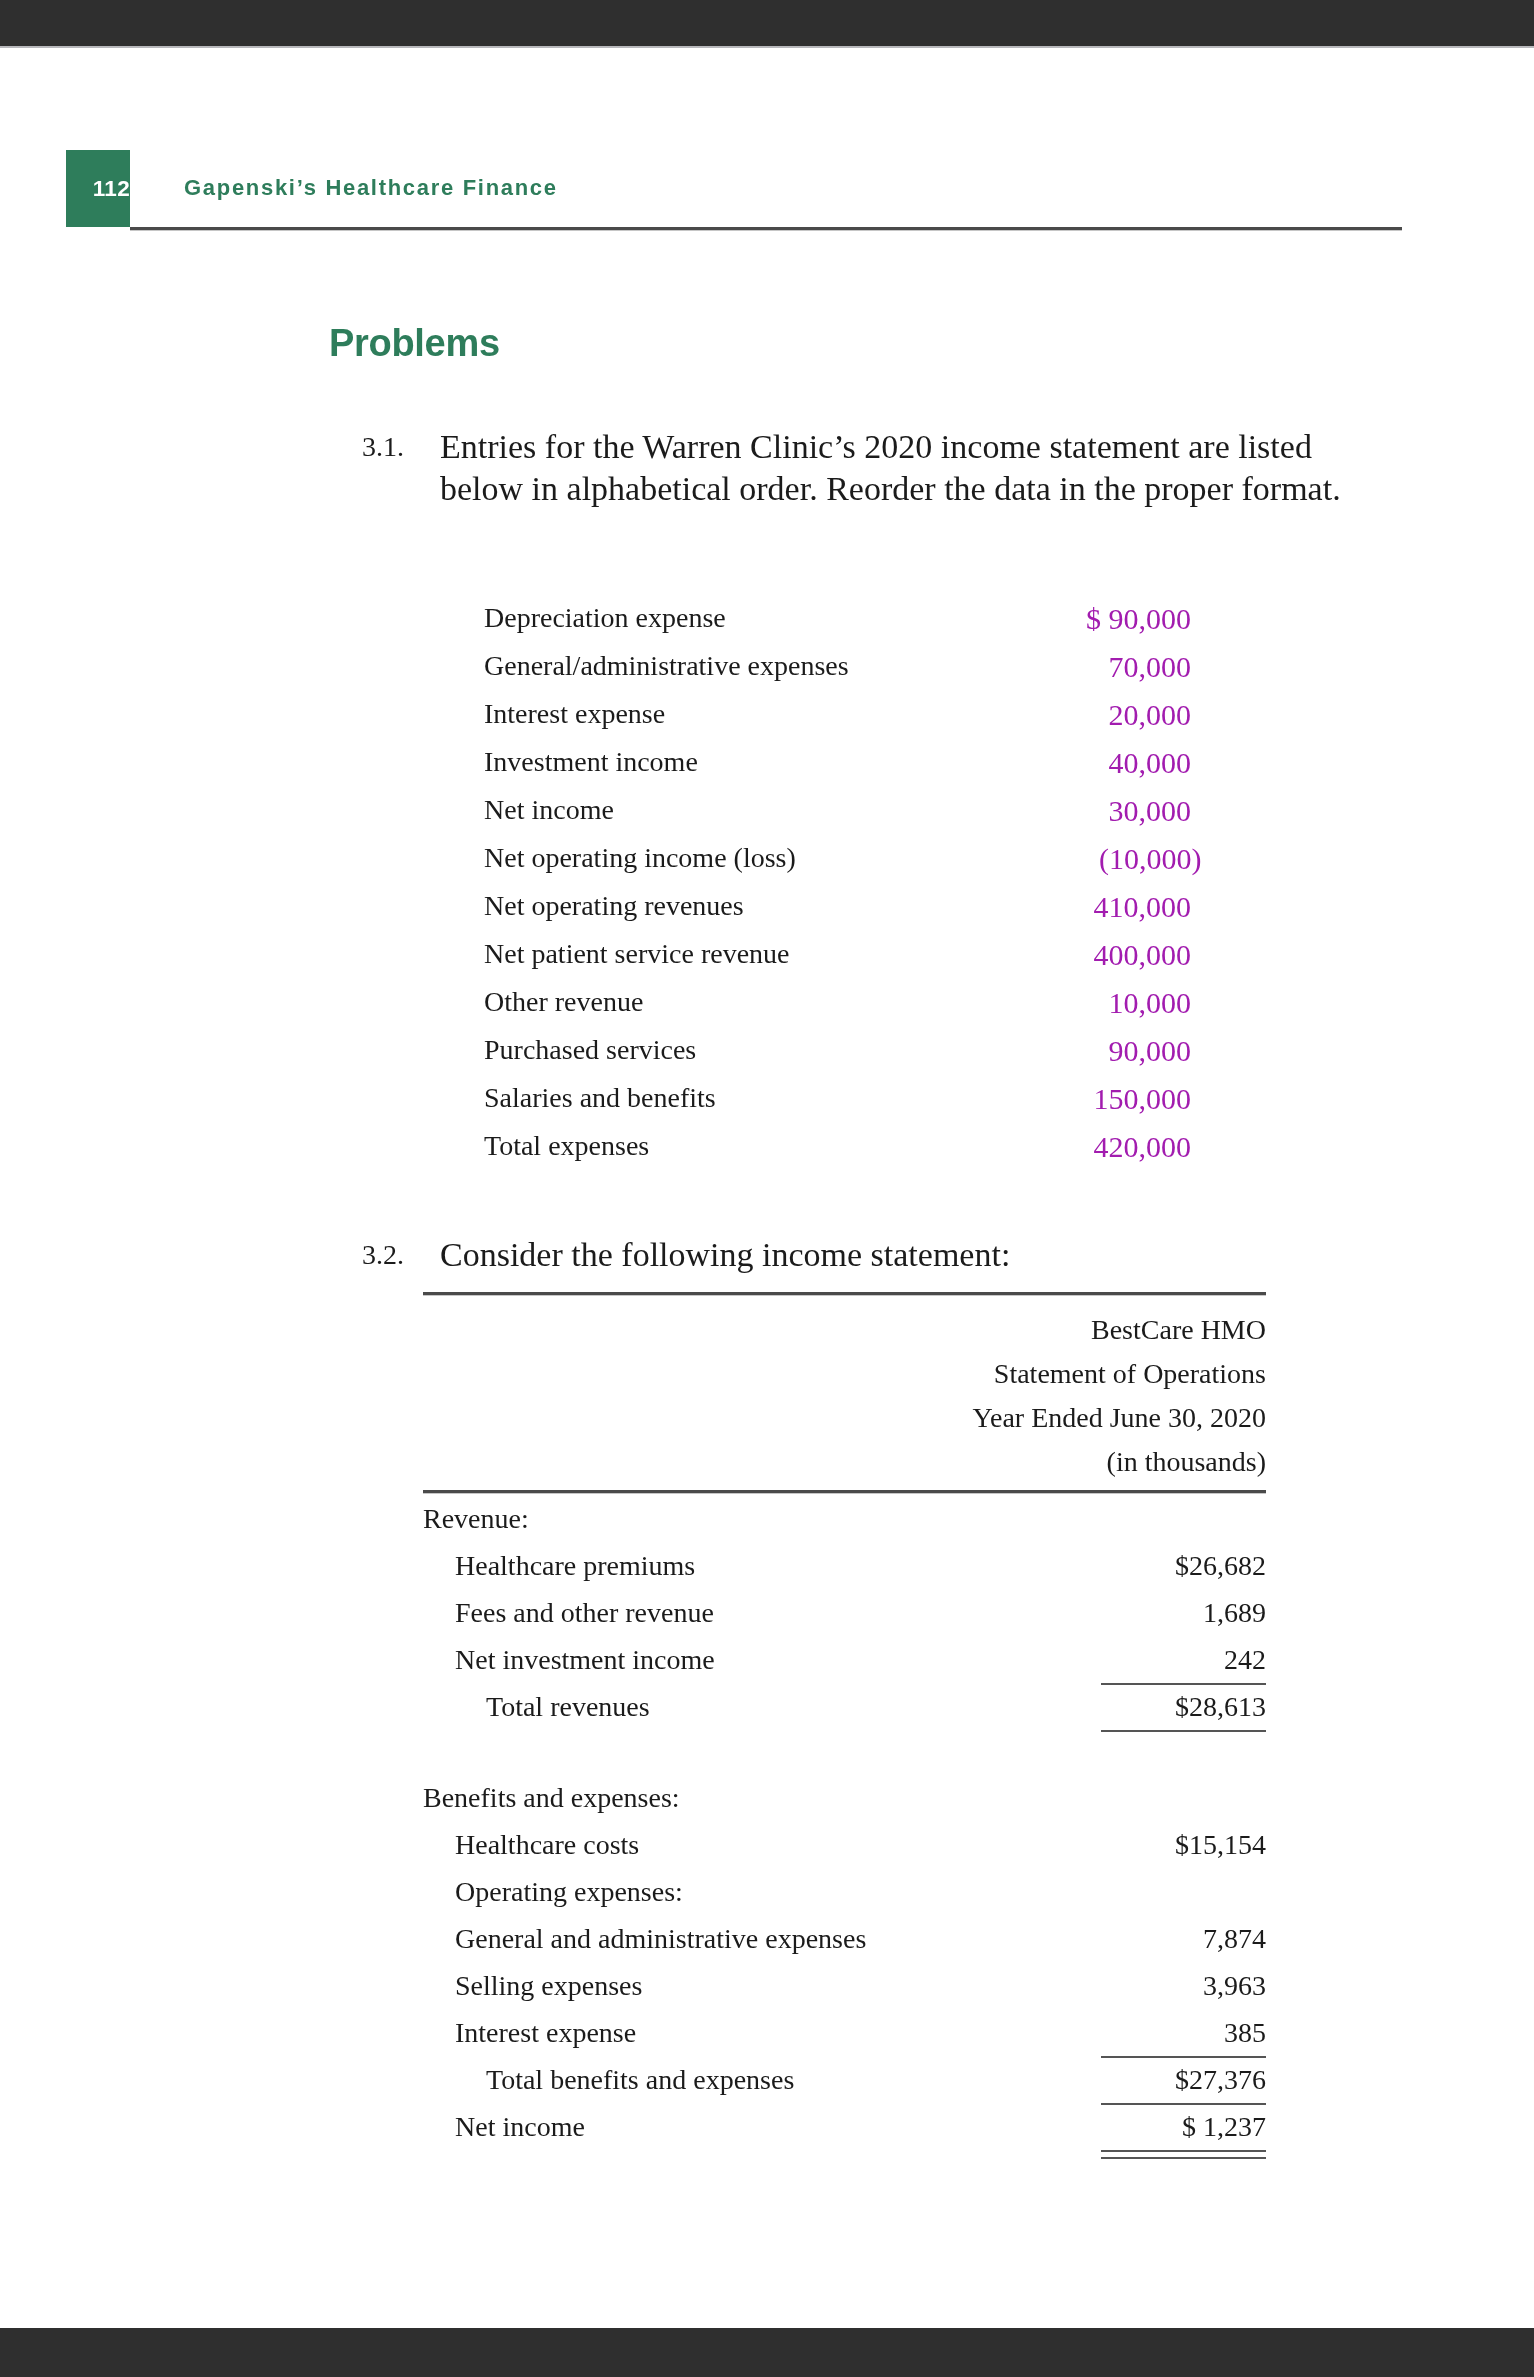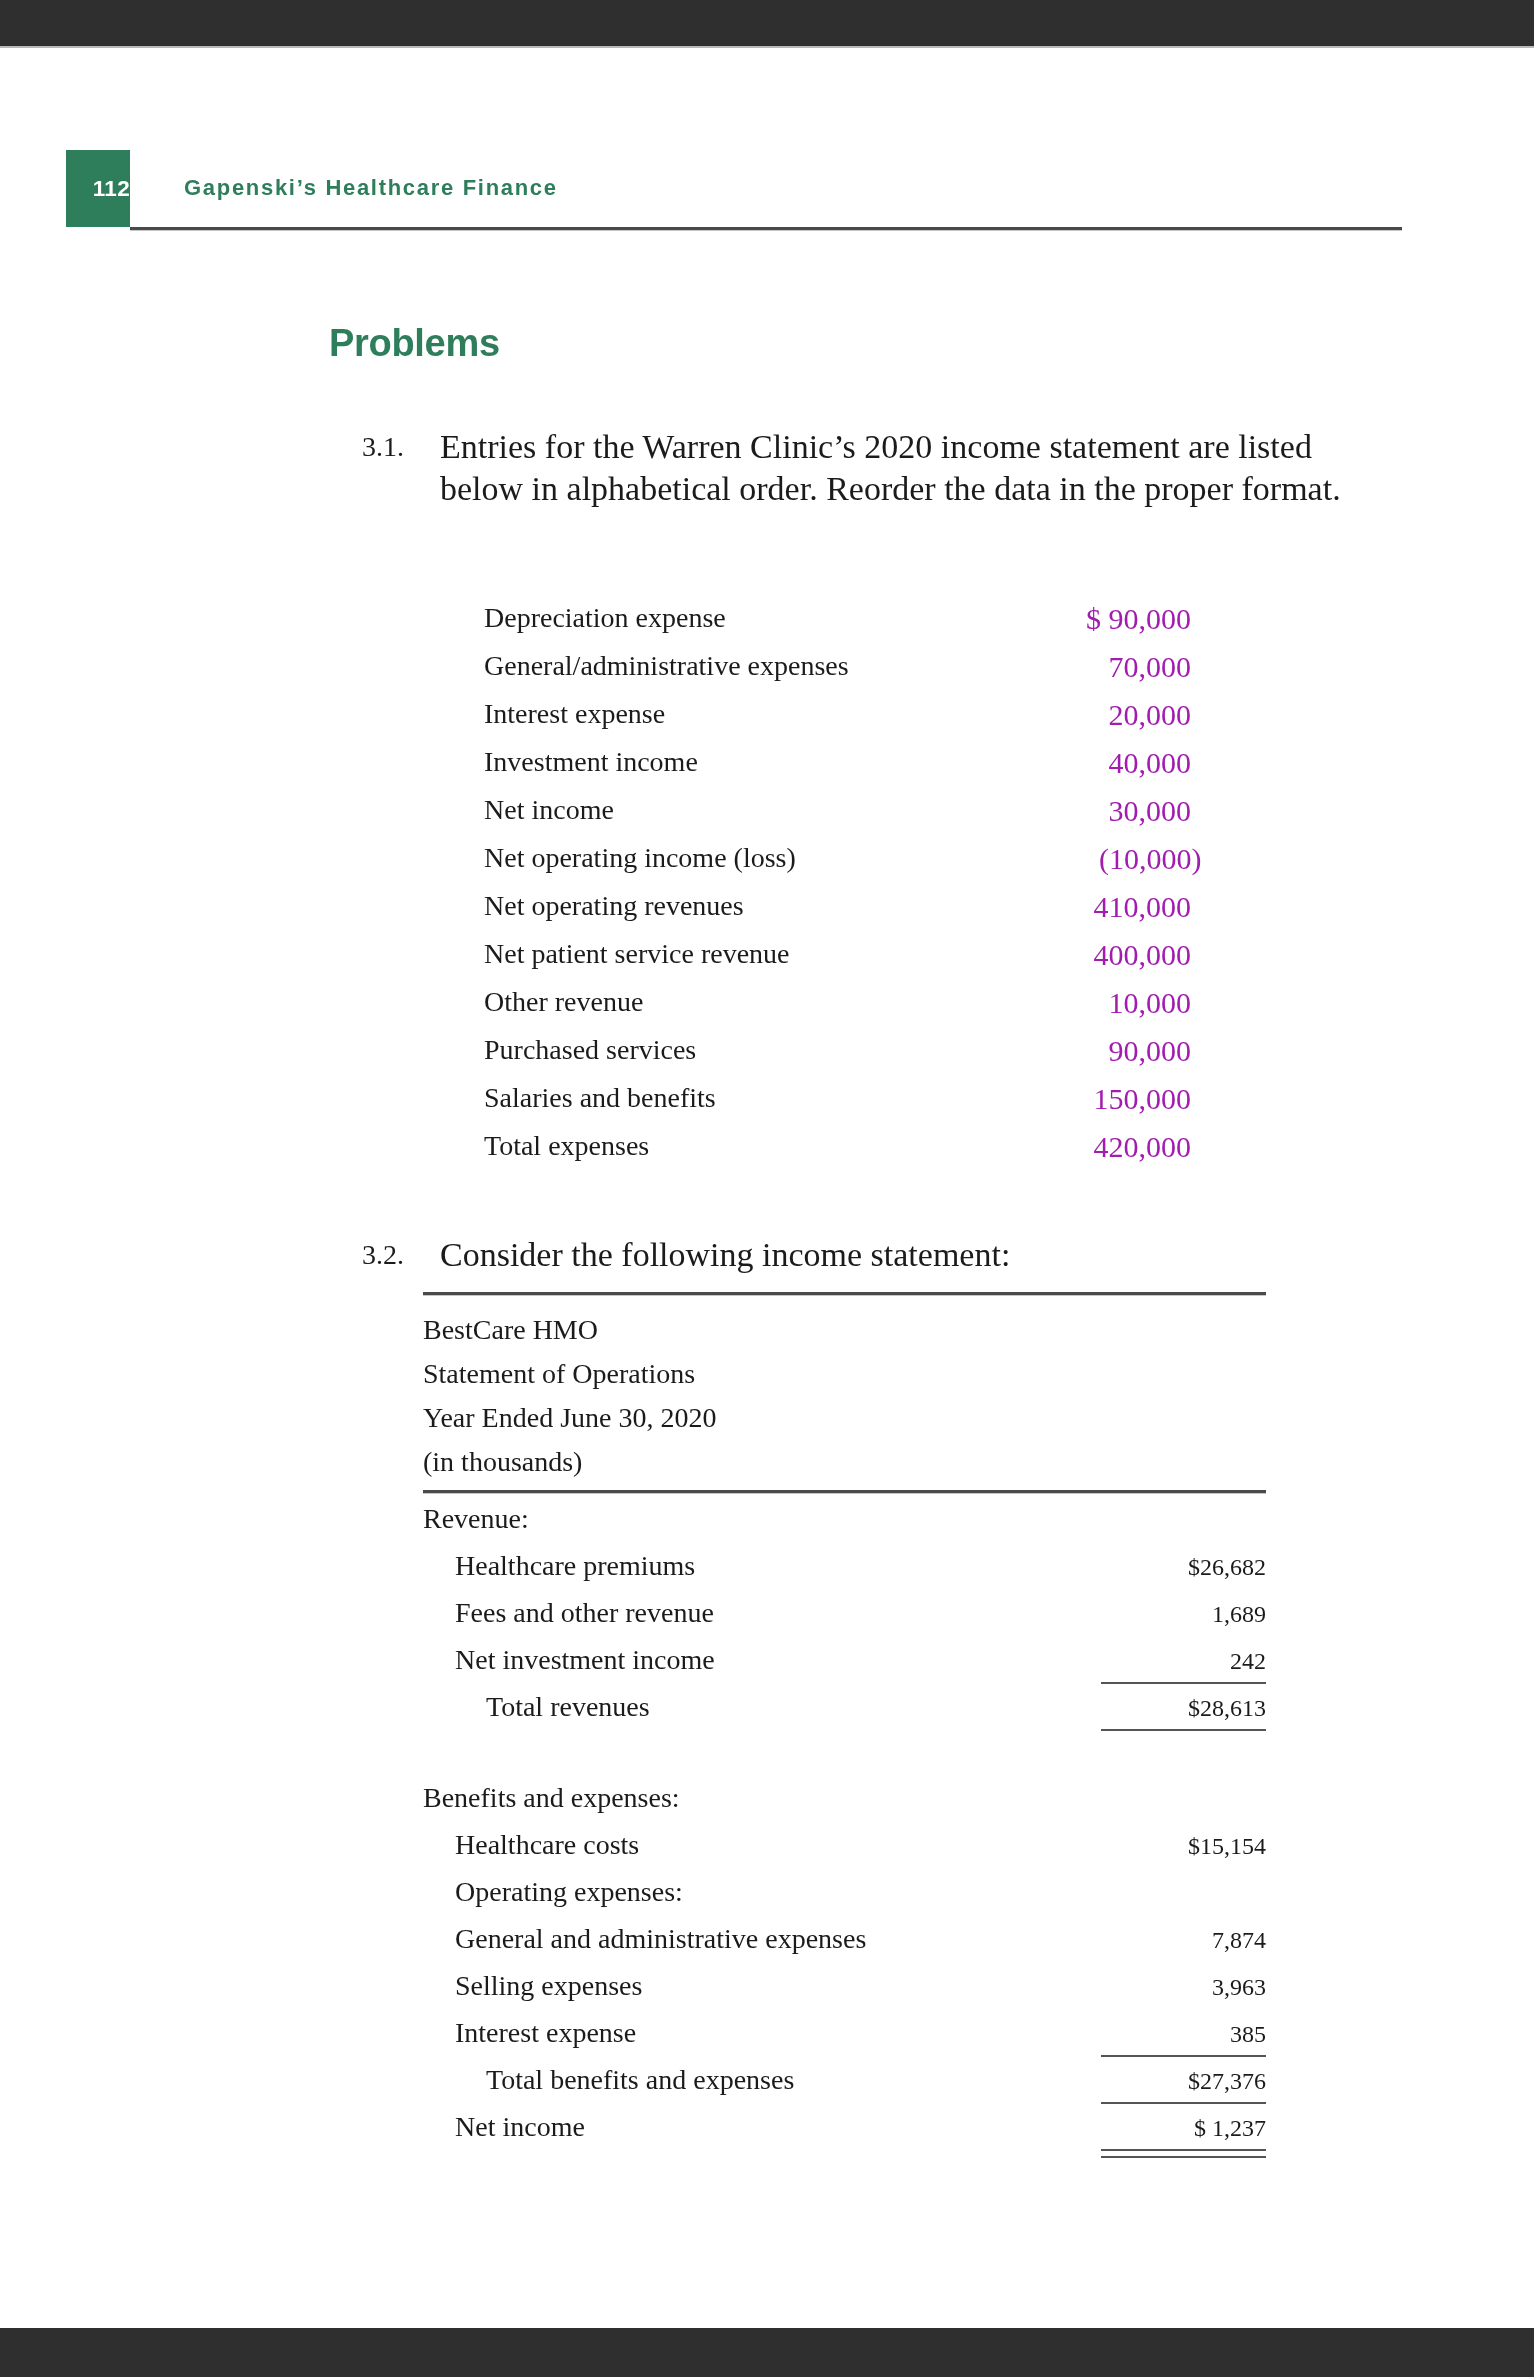--- a/index.html
+++ b/index.html
@@ -161,21 +161,21 @@
     width: 843px;
   }
   .stmt-rule {
     width: 100%;
     height: 2.6px;
     background: #4a4a4a;
     border-bottom: 0.7px solid #c6c6c6;
   }
   .stmt-title-block {
     padding: 12px 0 6.6px 0;
-    text-align: left;
+    text-align: right;
   }
   .stmt-title-line {
     font-size: 28px;
     line-height: 44px;
     color: #1b1b1b;
   }
   .stmt-body { padding-top: 9.3px; }
 
   .stmt-row {
     display: flex;
@@ -191,21 +191,21 @@
   .stmt-label.indent-1 { padding-left: 32px; }
   .stmt-label.indent-2 { padding-left: 63px; }
   .stmt-amount-cell {
     flex: 0 0 auto;
     width: 165px;
     position: relative;
   }
   .stmt-amount {
     display: block;
     text-align: right;
-    font-size: 24px;
+    font-size: 28px;
     color: #1b1b1b;
     white-space: pre;
   }
   
   .stmt-amount-cell.rule-single::after,
   .stmt-amount-cell.rule-double::after {
     content: "";
     position: absolute;
     left: 0;
     right: 0;

